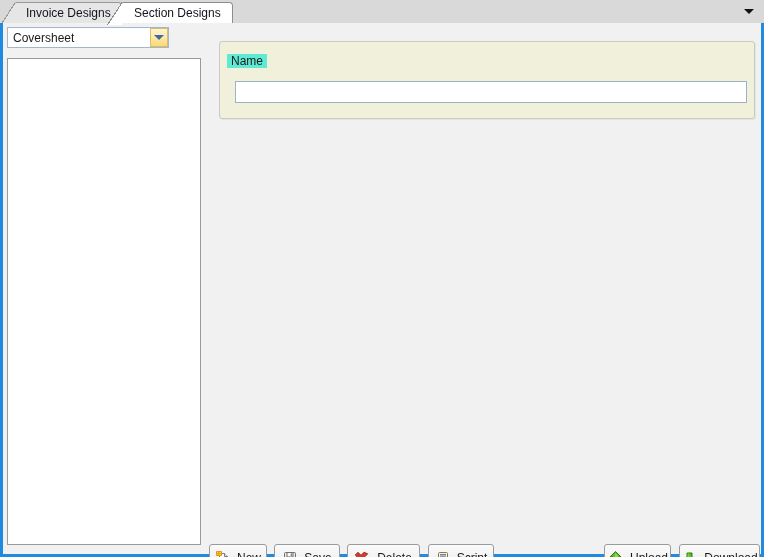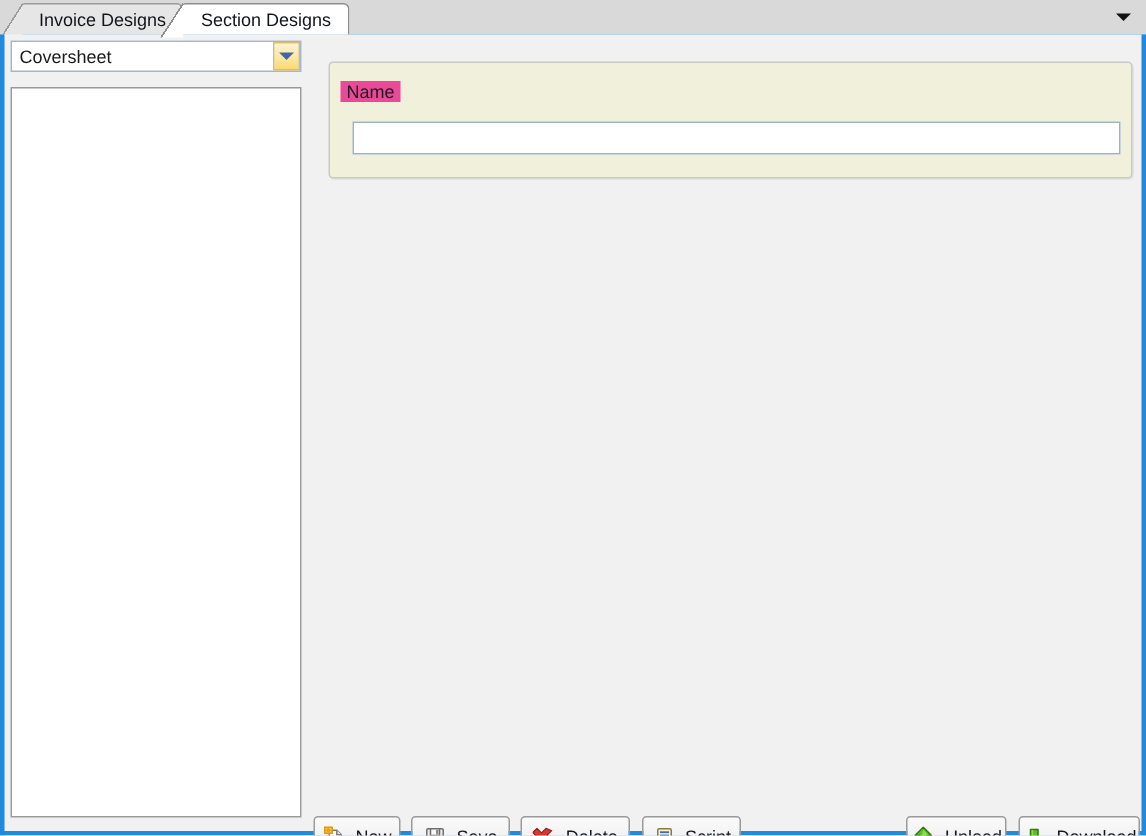--- a/index.html
+++ b/index.html
@@ -87,21 +87,21 @@
     border-left: 3px solid #1f8ae0;
     border-right: 3px solid #1f8ae0;
     border-bottom: 3px solid #1f8ae0;
     background: #f1f1f1;
   }
 
   
   .combo {
     position: absolute;
     left: 4px; top: 4px;
-    width: 194px; height: 21px;
+    width: 162px; height: 21px;
     box-sizing: border-box;
     background: #ffffff;
     border: 1px solid #a3b6cc;
     display: flex;
     align-items: center;
     cursor: default;
   }
   .combo-text {
     flex: 1;
     padding-left: 5px;
@@ -148,21 +148,21 @@
     box-sizing: border-box;
     background: #f1f0da;
     border: 1px solid #c9c9c9;
     border-radius: 3px;
     box-shadow: 1px 1px 0 rgba(0,0,0,0.05);
   }
   .groupbox-caption {
     position: absolute;
     left: 224px; top: 31px;
     padding: 0 4px;
-    background: #ec4899;
+    background: #5eead4;
     font-size: 12px;
     color: #1b1b1b;
     z-index: 2;
     text-align: center;
   }
   .name-input {
     position: absolute;
     left: 232px; top: 58px;
     width: 512px; height: 22px;
     box-sizing: border-box;

